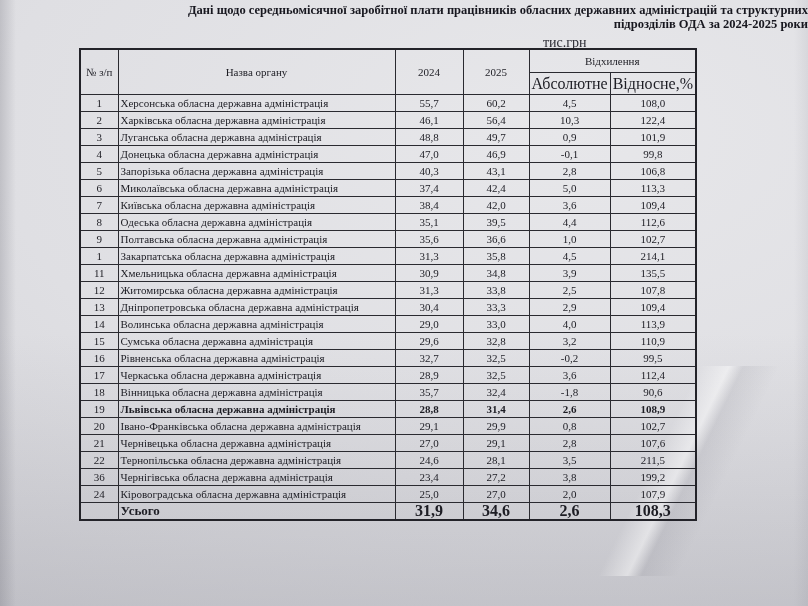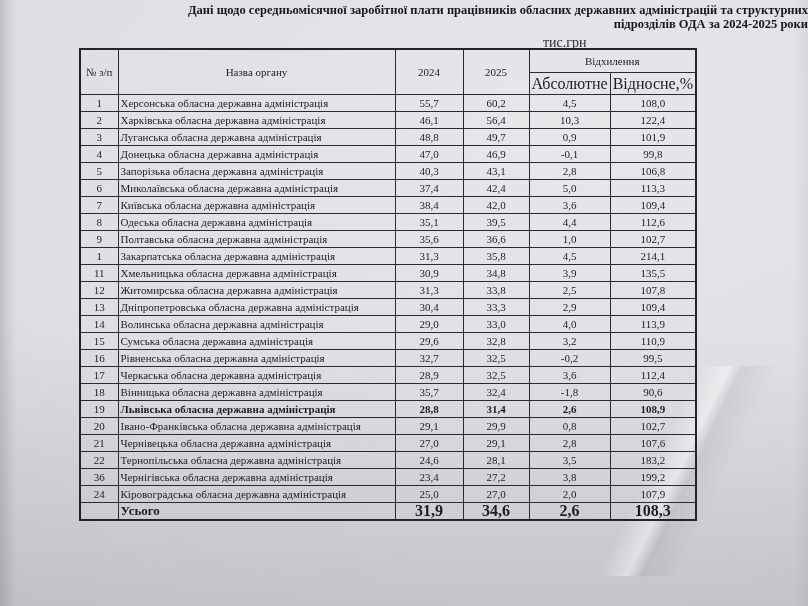--- a/index.html
+++ b/index.html
@@ -254,21 +254,21 @@
           <td>29,1</td>
           <td>2,8</td>
           <td>107,6</td>
         </tr>
         <tr>
           <td class="numcol">22</td>
           <td class="name">Тернопільська обласна  державна адміністрація</td>
           <td>24,6</td>
           <td>28,1</td>
           <td>3,5</td>
-          <td>183,2</td>
+          <td>211,5</td>
         </tr>
         <tr>
           <td class="numcol">36</td>
           <td class="name">Чернігівська обласна  державна адміністрація</td>
           <td>23,4</td>
           <td>27,2</td>
           <td>3,8</td>
           <td>199,2</td>
         </tr>
         <tr>

